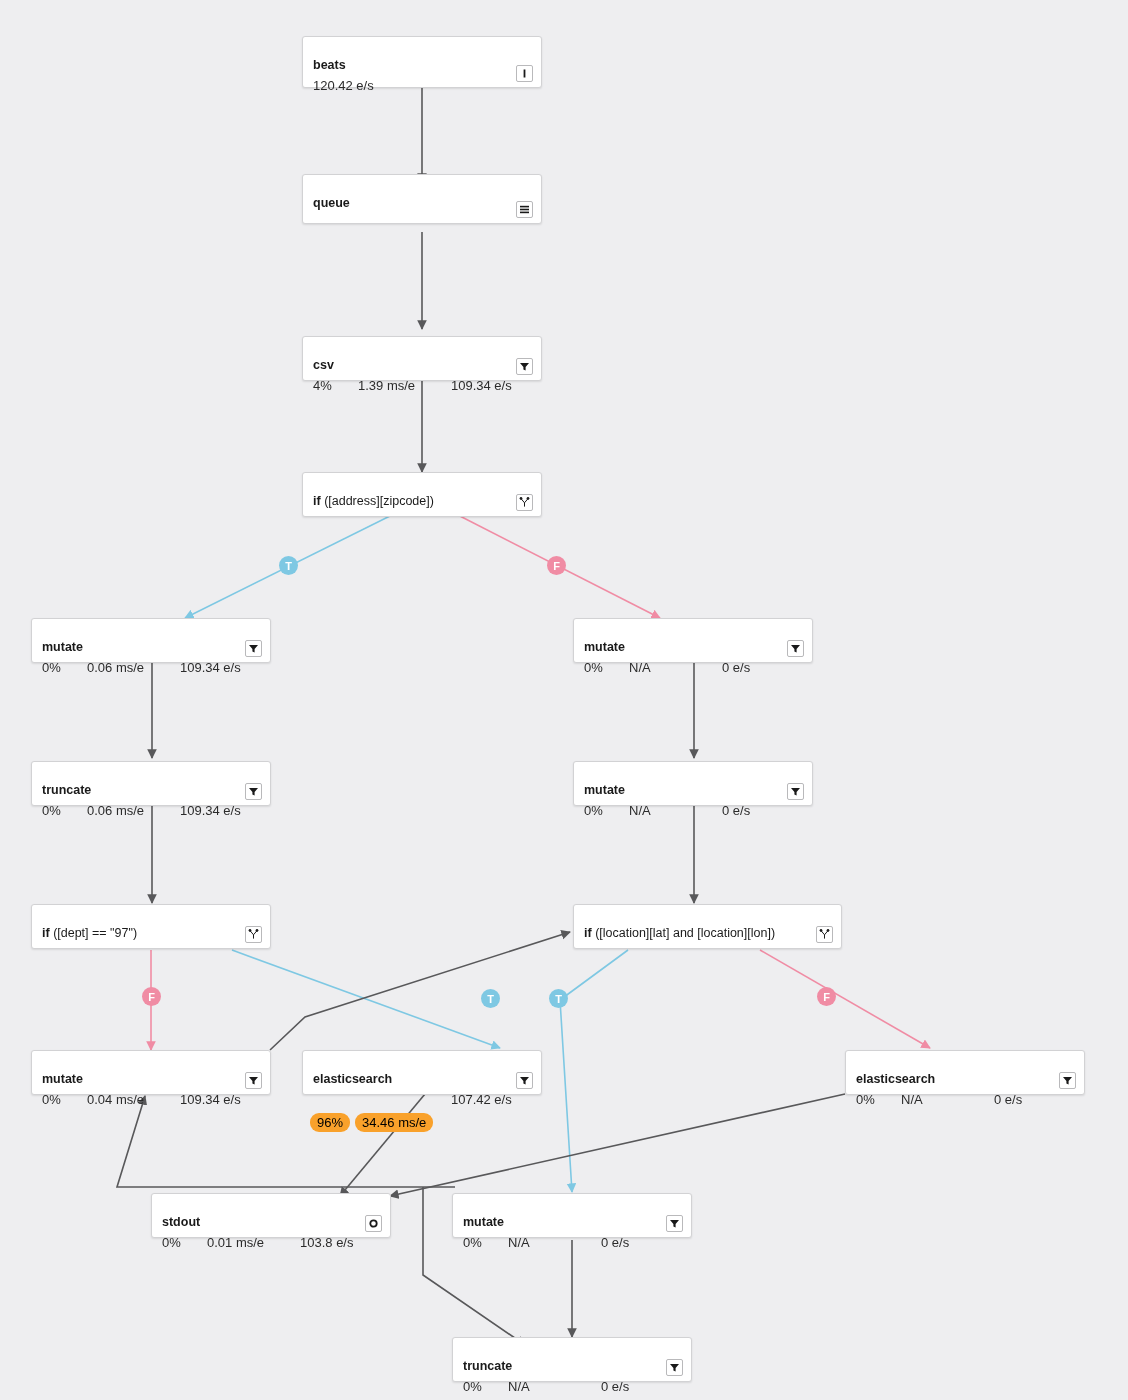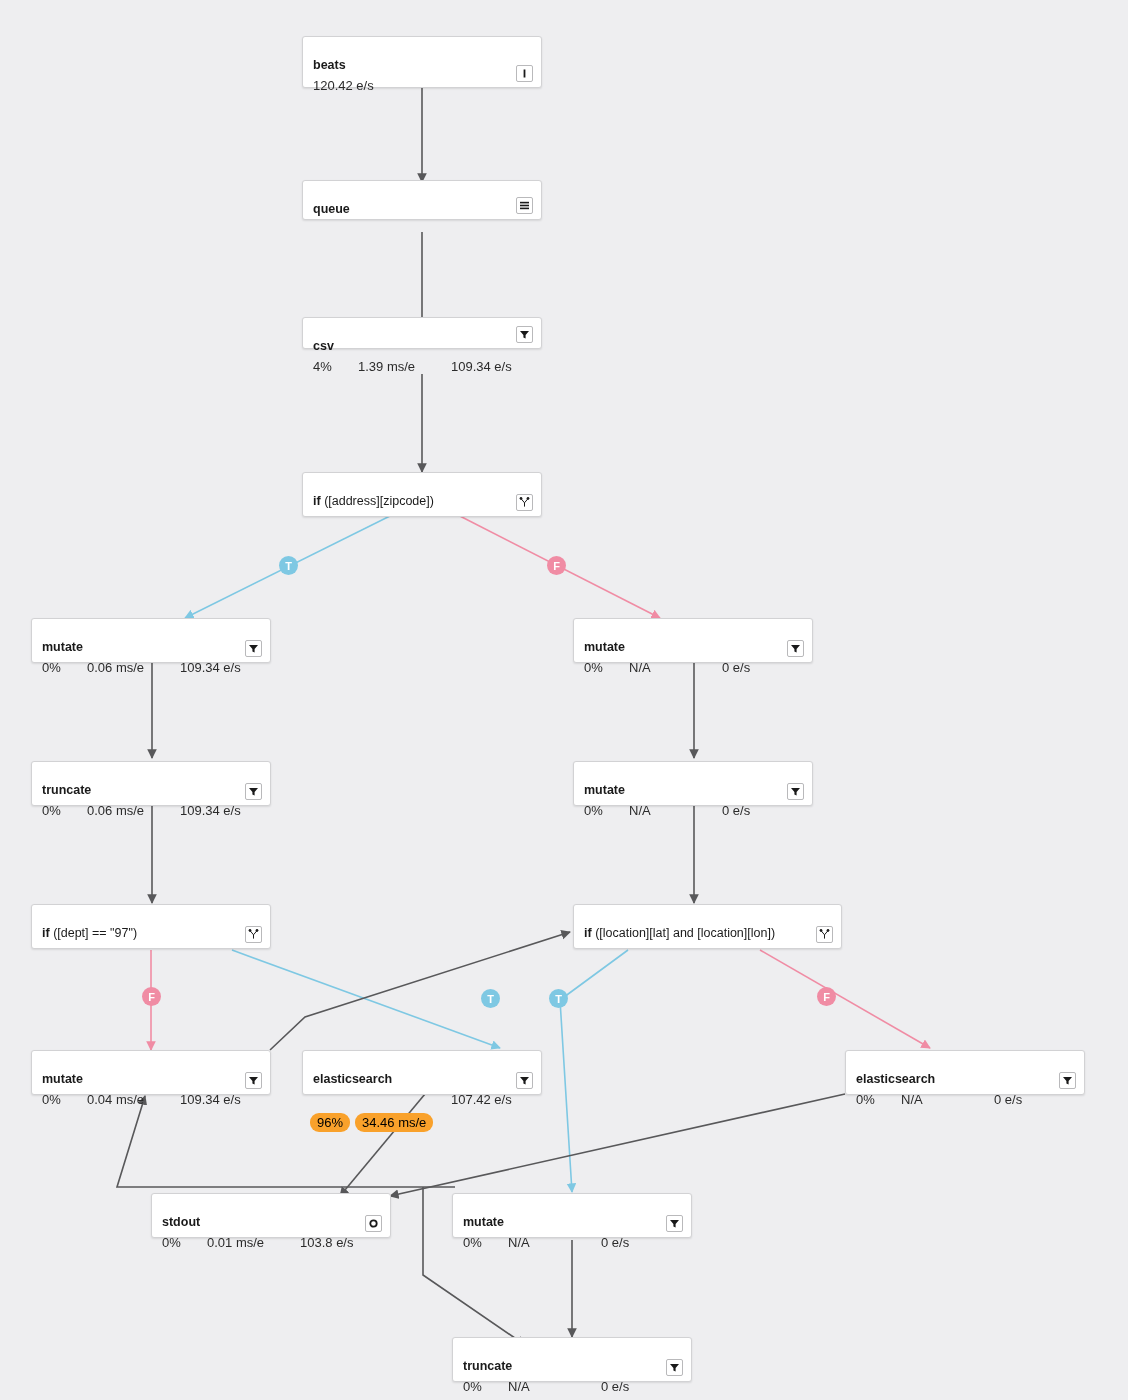--- a/index.html
+++ b/index.html
@@ -162,35 +162,35 @@
     <div class="node-stats">
       <span class="stat s-pct">120.42 e/s</span>
     </div>
     <span class="node-icon">
       <svg width="11" height="11" viewBox="0 0 11 11">
           <rect x="4.6" y="1.5" width="1.8" height="8" fill="#1a1a1a"></rect>
         </svg>
     </span>
   </div>
 
-  <div class="node" style="left:302px; top:180px; width:240px; height:40px;">
+  <div class="node" style="left:302px; top:174px; width:240px; height:50px;">
     <div class="node-title">
       <span>queue</span>
     </div>
     <div class="node-stats"></div>
     <span class="node-icon">
       <svg width="11" height="11" viewBox="0 0 11 11">
         <rect x="1" y="1.8" width="9" height="1.6" fill="#1a1a1a"></rect>
         <rect x="1" y="4.7" width="9" height="1.6" fill="#1a1a1a"></rect>
         <rect x="1" y="7.6" width="9" height="1.6" fill="#1a1a1a"></rect>
       </svg>
     </span>
   </div>
 
-  <div class="node" style="left:302px; top:317px; width:240px; height:32px;">
+  <div class="node" style="left:302px; top:336px; width:240px; height:45px;">
     <div class="node-title">
       <span>csv</span>
     </div>
     <div class="node-stats">
       <span class="stat s-pct">4%</span>
       <span class="stat s-lat">1.39 ms/e</span>
       <span class="stat s-rate">109.34 e/s</span>
     </div>
     <span class="node-icon">
       <svg width="11" height="11" viewBox="0 0 11 11">

